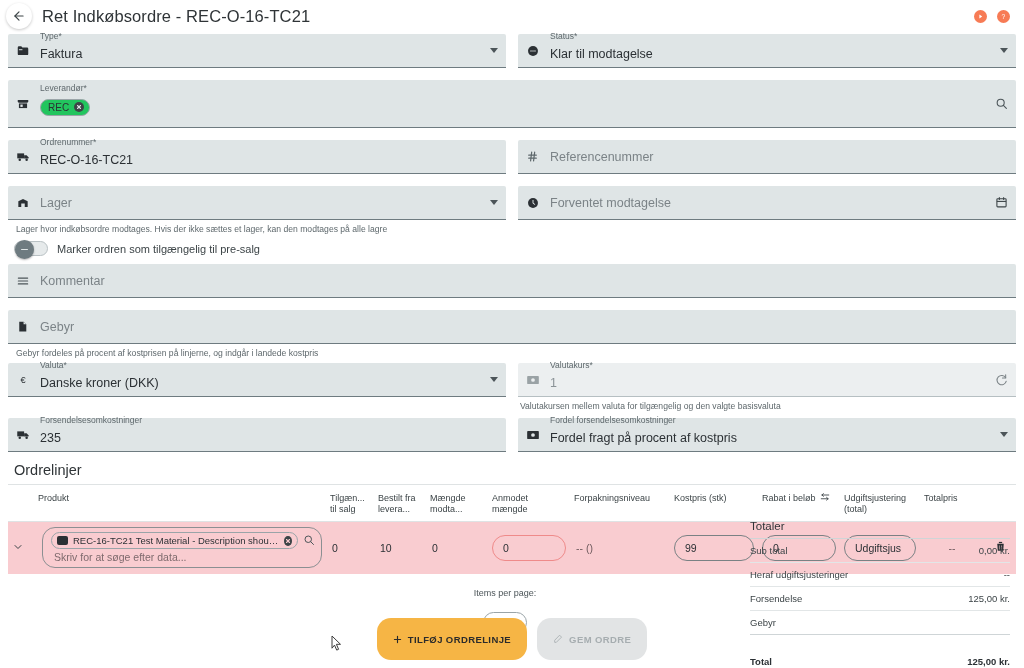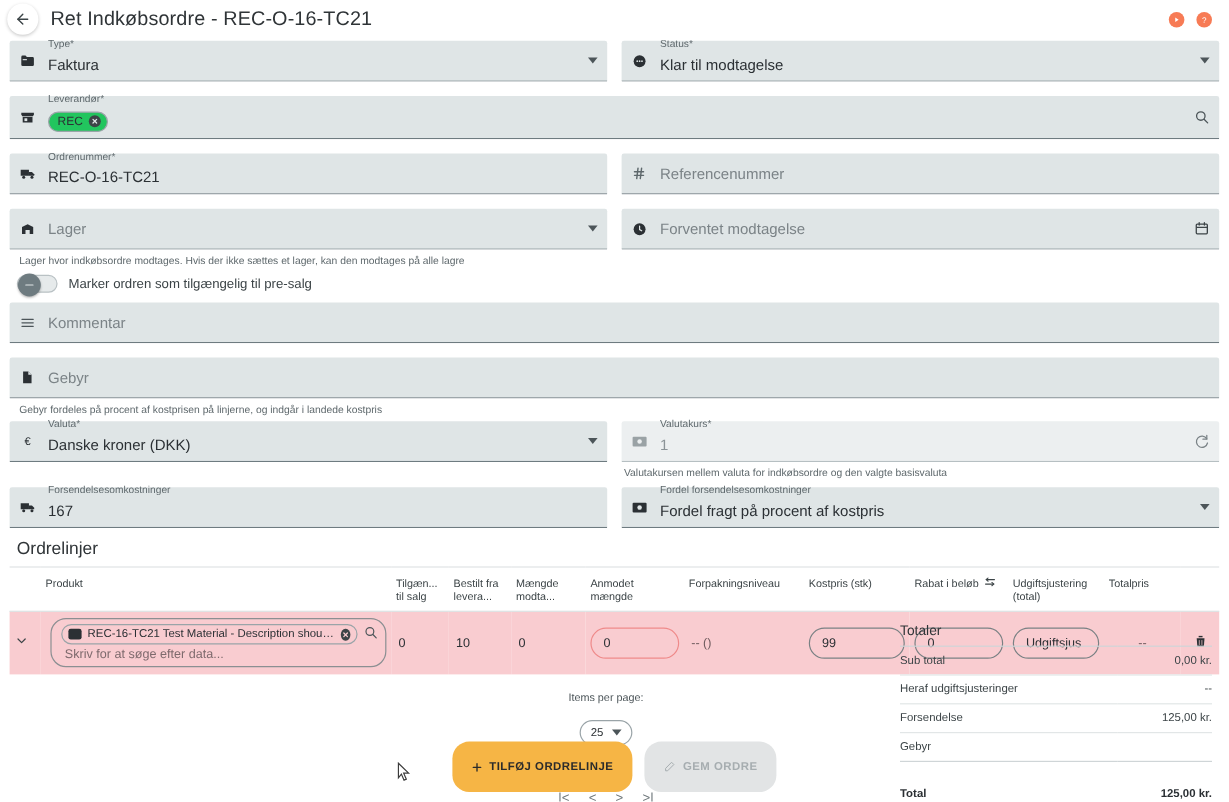--- a/index.html
+++ b/index.html
@@ -267,21 +267,21 @@
           </div>
           <div class="ftrail">
               <span class="caret"></span>
             </div>
         </div>
       </div>
     </div>
 
     <div class="gap"></div>
 
-    <div class="field" style="height:36px">
+    <div class="field" style="height:48px">
       <div class="fi">
         <svg width="14" height="14" viewBox="0 0 24 24" fill="#2b3034">
           <path d="M3 5h18v3l-1.5 2H4.5L3 8z"></path>
             <rect x="5" y="11" width="14" height="8"></rect>
           <rect x="7.5" y="13" width="4" height="4" fill="#dfe5e6"></rect>
         </svg>
       </div>
       <div class="fbody">
         <div class="flabel">Leverandør*</div>
         <div class="chip">
@@ -447,40 +447,40 @@
             <div class="flabel">Valutakurs*</div>
             <div class="fvalue muted">1</div>
           </div>
           <div class="ftrail">
             <svg width="14" height="14" viewBox="0 0 24 24" fill="none" stroke="#7b8387" stroke-width="1.8" stroke-linecap="round">
               <path d="M20 8a8 8 0 1 0 1 6"></path>
                 <polyline points="20 3 20 8.5 14.5 8.5"></polyline>
             </svg>
           </div>
         </div>
-        <div class="helper" style="padding-left:2px">Valutakursen mellem valuta for indkøbsordre og den valgte basisvaluta</div>
+        <div class="helper" style="padding-left:2px">Valutakursen mellem valuta for tilgængelig og den valgte basisvaluta</div>
       </div>
     </div>
 
     <div style="height:6px"></div>
 
     <div class="row2">
       <div class="col">
         <div class="field">
           <div class="fi">
             <svg width="15" height="15" viewBox="0 0 24 24" fill="#2b3034">
               <path d="M2 7h11v8H2z"></path>
                 <path d="M13 10h4l3 3v2h-7z"></path>
               <circle cx="6" cy="17" r="2"></circle>
                 <circle cx="17" cy="17" r="2"></circle>
             </svg>
           </div>
           <div class="fbody">
             <div class="flabel">Forsendelsesomkostninger</div>
-            <div class="fvalue">167</div>
+            <div class="fvalue">235</div>
           </div>
         </div>
       </div>
       <div class="col">
         <div class="field">
           <div class="fi">
             <svg width="14" height="12" viewBox="0 0 24 20" fill="#2b3034">
               <rect x="2" y="3" width="20" height="14" rx="1.5"></rect>
               <circle cx="12" cy="10" r="3.2" fill="#dfe5e6"></circle>
             </svg>

